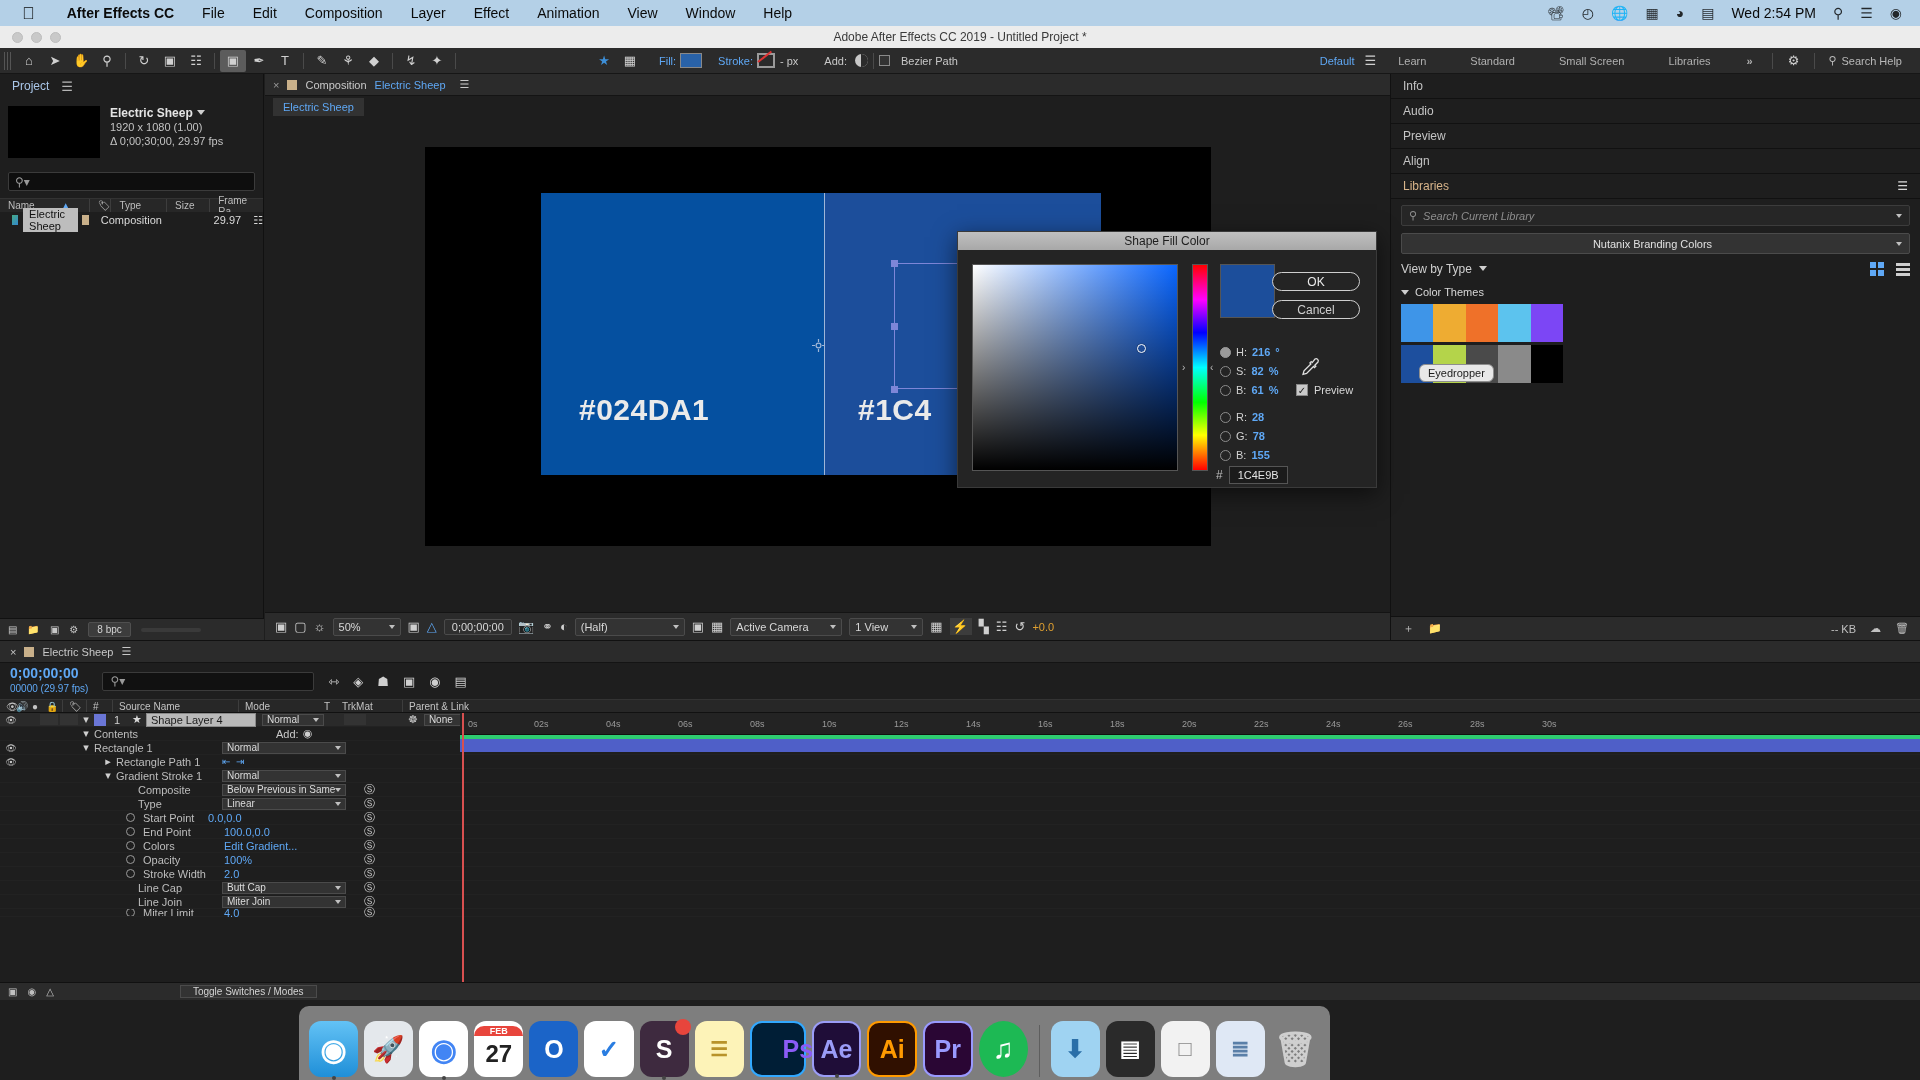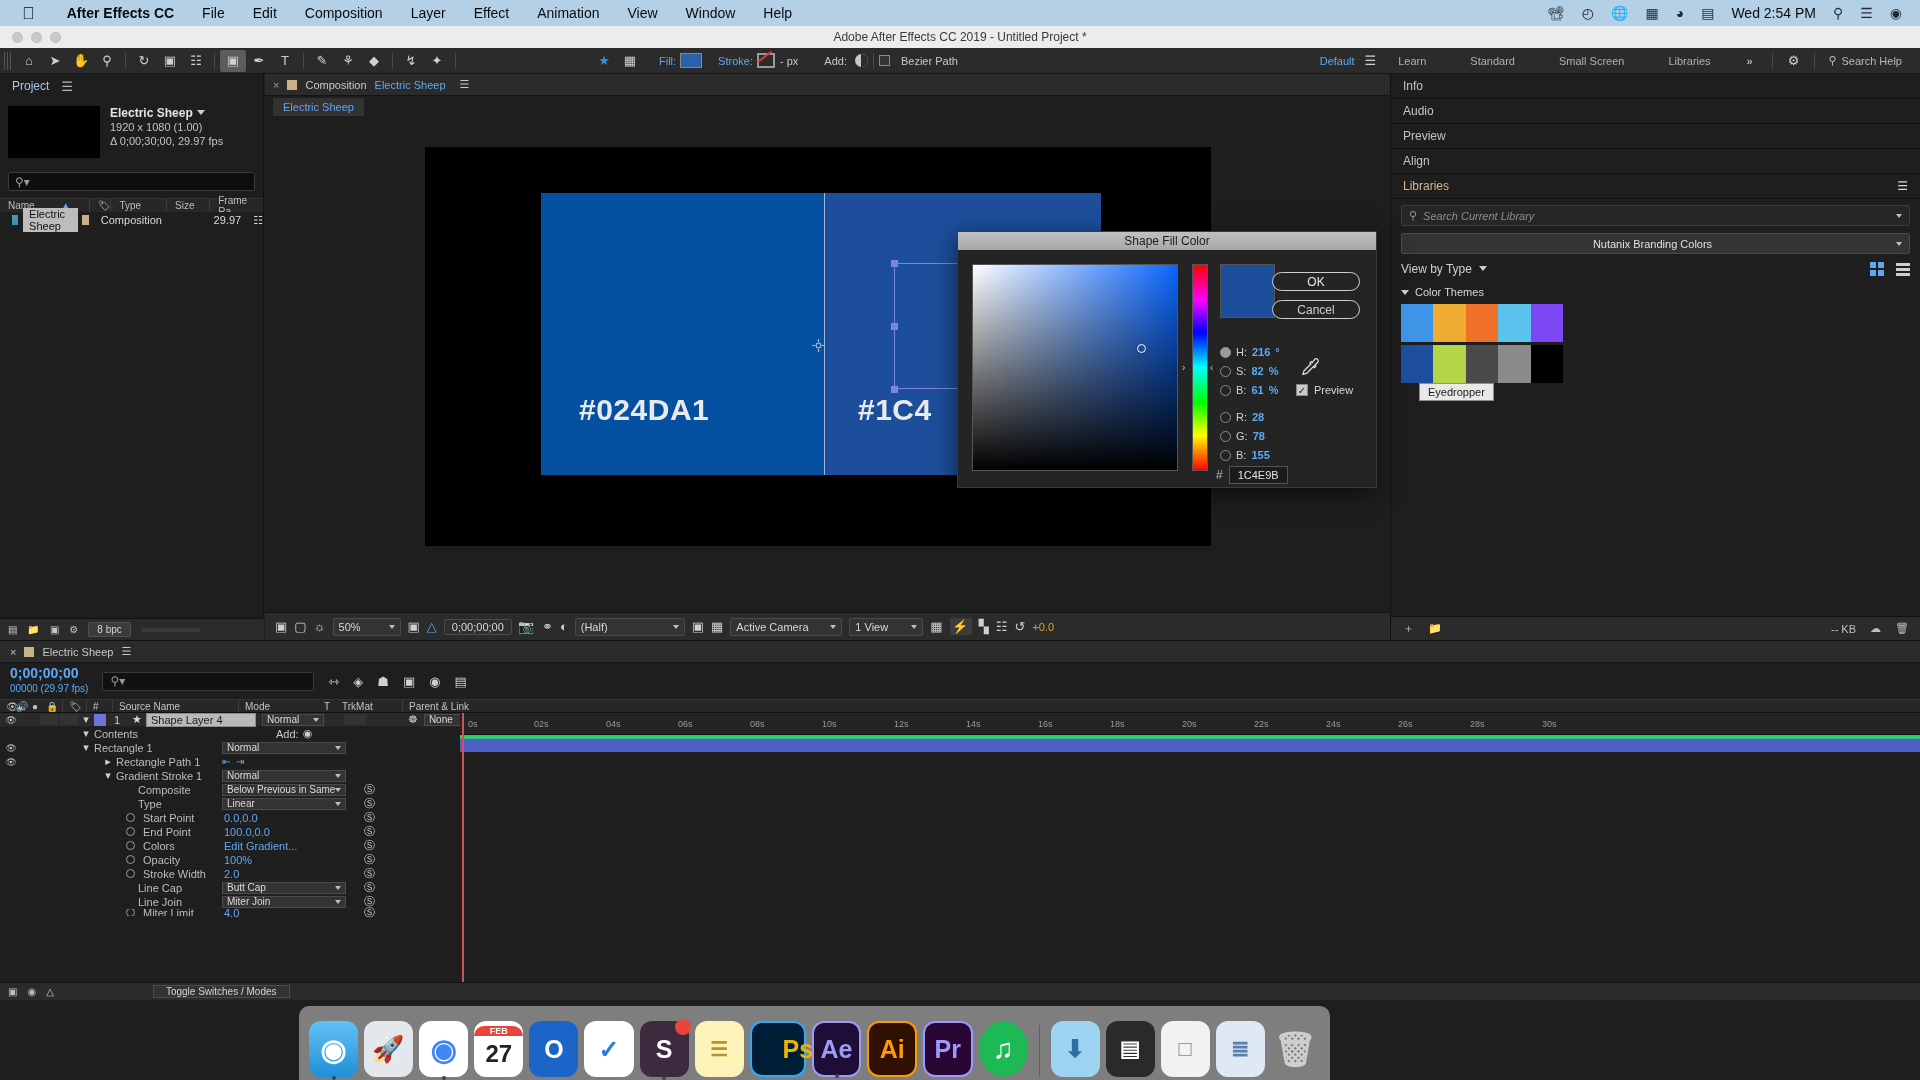--- a/index.html
+++ b/index.html
@@ -517,21 +517,21 @@
       </div>
       <div class="theme-row" style="margin-top:3px">
         <i style="background:#1d4f9e"></i>
         <i style="background:#b4d44a"></i>
         <i style="background:#4a4a4a"></i>
         <i style="background:#8a8a8a"></i>
         <i style="background:#000000"></i>
       </div>
     </div>
 
-    <div class="tooltip" style="left:28px;top:309px;">Eyedropper</div>
+    <div class="tooltip" style="left:28px;top:290px;border-radius:6px;">Eyedropper</div>
 
     <div class="right-foot">
       <span>＋</span>
       <span>📁</span>
       <span style="margin-left:auto">-- KB</span>
       <span>☁</span>
       <span>🗑</span>
     </div>
   </div>
 
@@ -656,21 +656,21 @@
           <span>Linear</span>
           <span class="ddarrow"></span>
         </span>
         <span style="position:absolute;left:364px">Ⓢ</span>
       </div>
 
       <div class="trow">
         <span style="width:126px"></span>
         <span class="stopwatch"></span>
         <span class="prop-name" style="margin-left:8px">Start Point</span>
-        <span class="prop-val" style="position:absolute;left:224px">0.0,0.0</span>
+        <span class="prop-val" style="position:absolute;left:208px">0.0,0.0</span>
         <span style="position:absolute;left:364px">Ⓢ</span>
       </div>
 
       <div class="trow">
         <span style="width:126px"></span>
         <span class="stopwatch"></span>
         <span class="prop-name" style="margin-left:8px">End Point</span>
         <span class="prop-val" style="position:absolute;left:224px">100.0,0.0</span>
         <span style="position:absolute;left:364px">Ⓢ</span>
       </div>
@@ -749,21 +749,21 @@
       </div>
       <div class="workbar"></div>
       <div class="layerbar"></div>
       <div class="playhead" style="left:2px;"></div>
     </div>
 
     <div class="tl-foot">
       <span>▣</span>
       <span>◉</span>
       <span>△</span>
-      <span class="toggle-btn" style="margin-left:89px">Toggle Switches / Modes</span>
+      <span class="toggle-btn" style="margin-left:116px">Toggle Switches / Modes</span>
     </div>
   </div>
 
   <div class="dlg">
     <div class="dlg-title">Shape Fill Color</div>
     <div class="dlg-body">
 
       <div class="sv-box">
         <span class="sv-cursor" style="left:164px;top:79px;"></span>
       </div>
@@ -849,21 +849,21 @@
       <span>✓</span>
     </div>
     <div class="dicon" style="background:#3e2a3f">
       <span>S</span>
       <span class="badge"></span>
       <span class="dotrun"></span>
     </div>
     <div class="dicon" style="background:#fdf3b8;color:#b8932a;font-size:20px">
       <span>☰</span>
     </div>
-    <div class="dicon" style="background:#001e36;color:#eab308;border:2px solid #31a8ff;padding-left:40px;">
+    <div class="dicon" style="background:#001e36;color:#8b5cf6;border:2px solid #31a8ff;padding-left:40px;">
       <span>Ps</span>
     </div>
     <div class="dicon" style="background:#1f0d38;color:#9a9cf7;border:2px solid #9a9cf7;">
       <span>Ae</span>
       <span class="dotrun"></span>
     </div>
     <div class="dicon" style="background:#301000;color:#ff9a00;border:2px solid #ff9a00;">
       <span>Ai</span>
     </div>
     <div class="dicon" style="background:#2a0634;color:#9999ff;border:2px solid #9999ff;">

